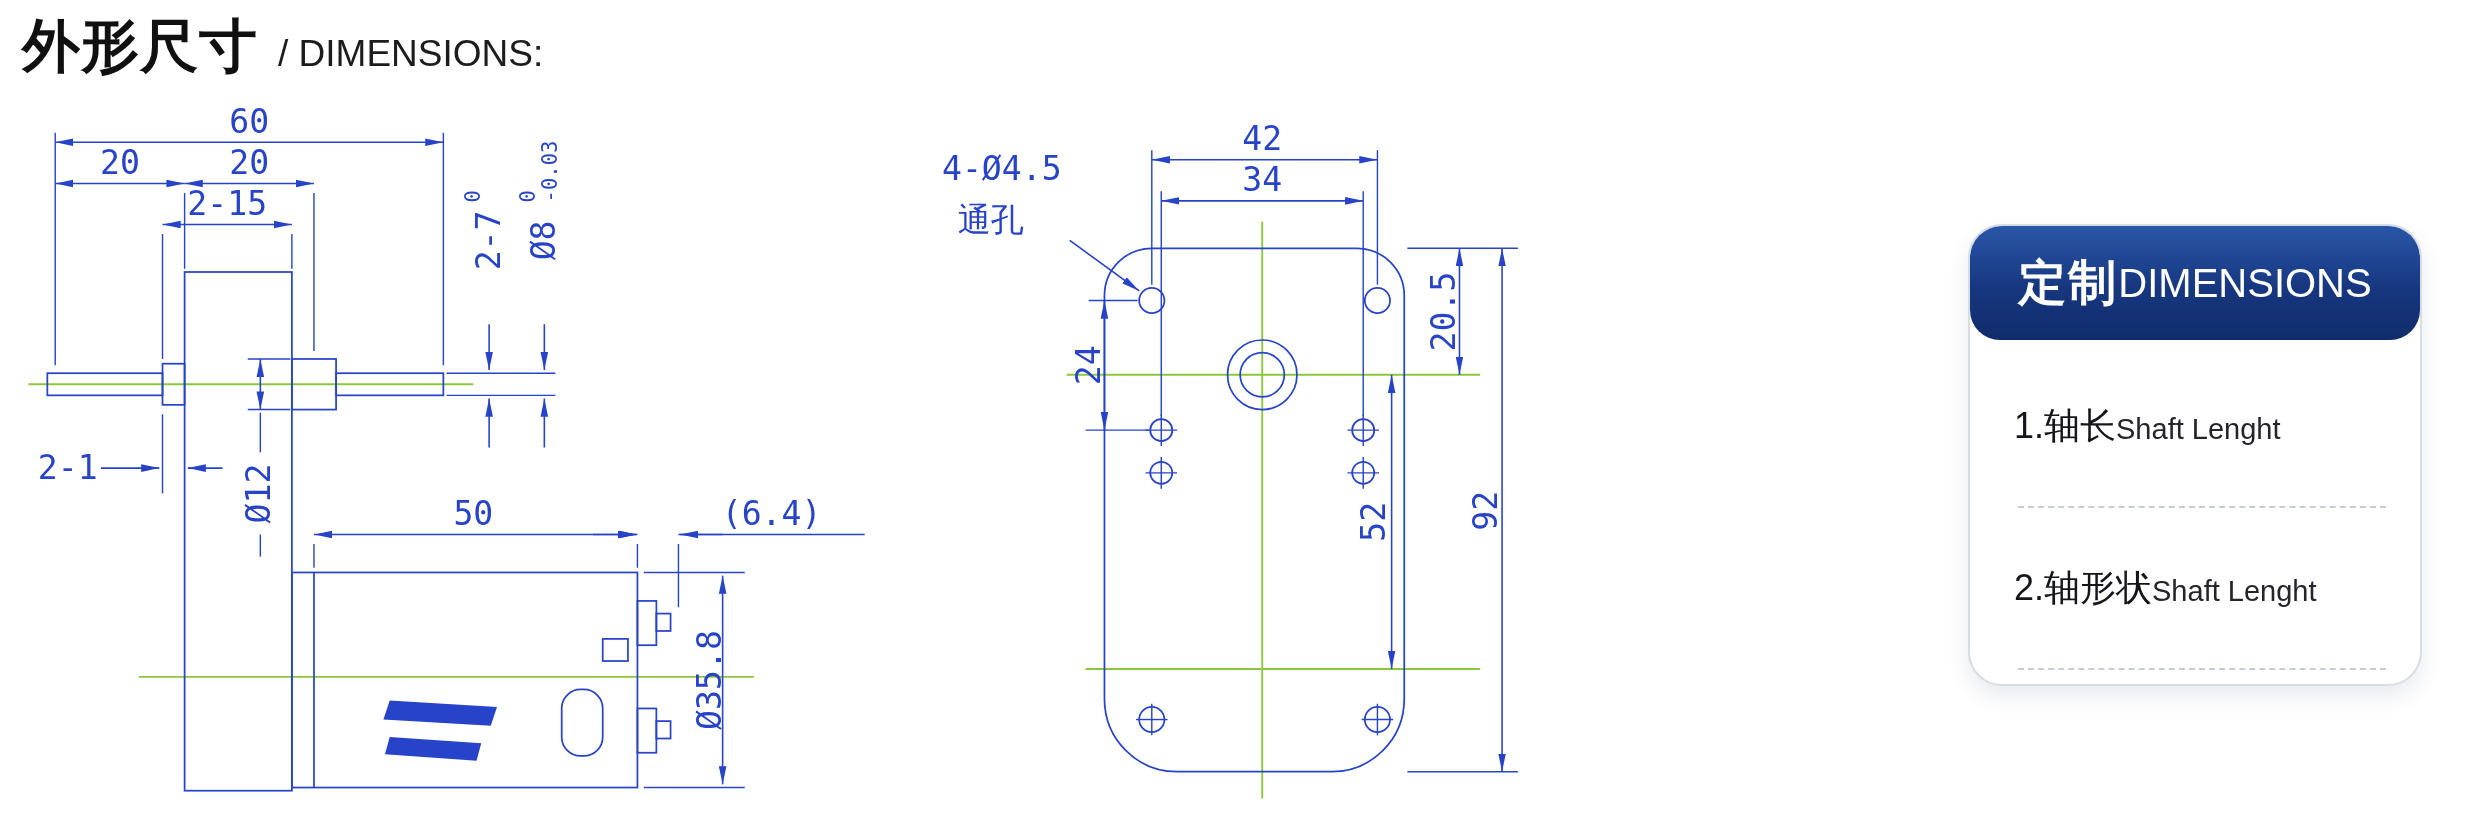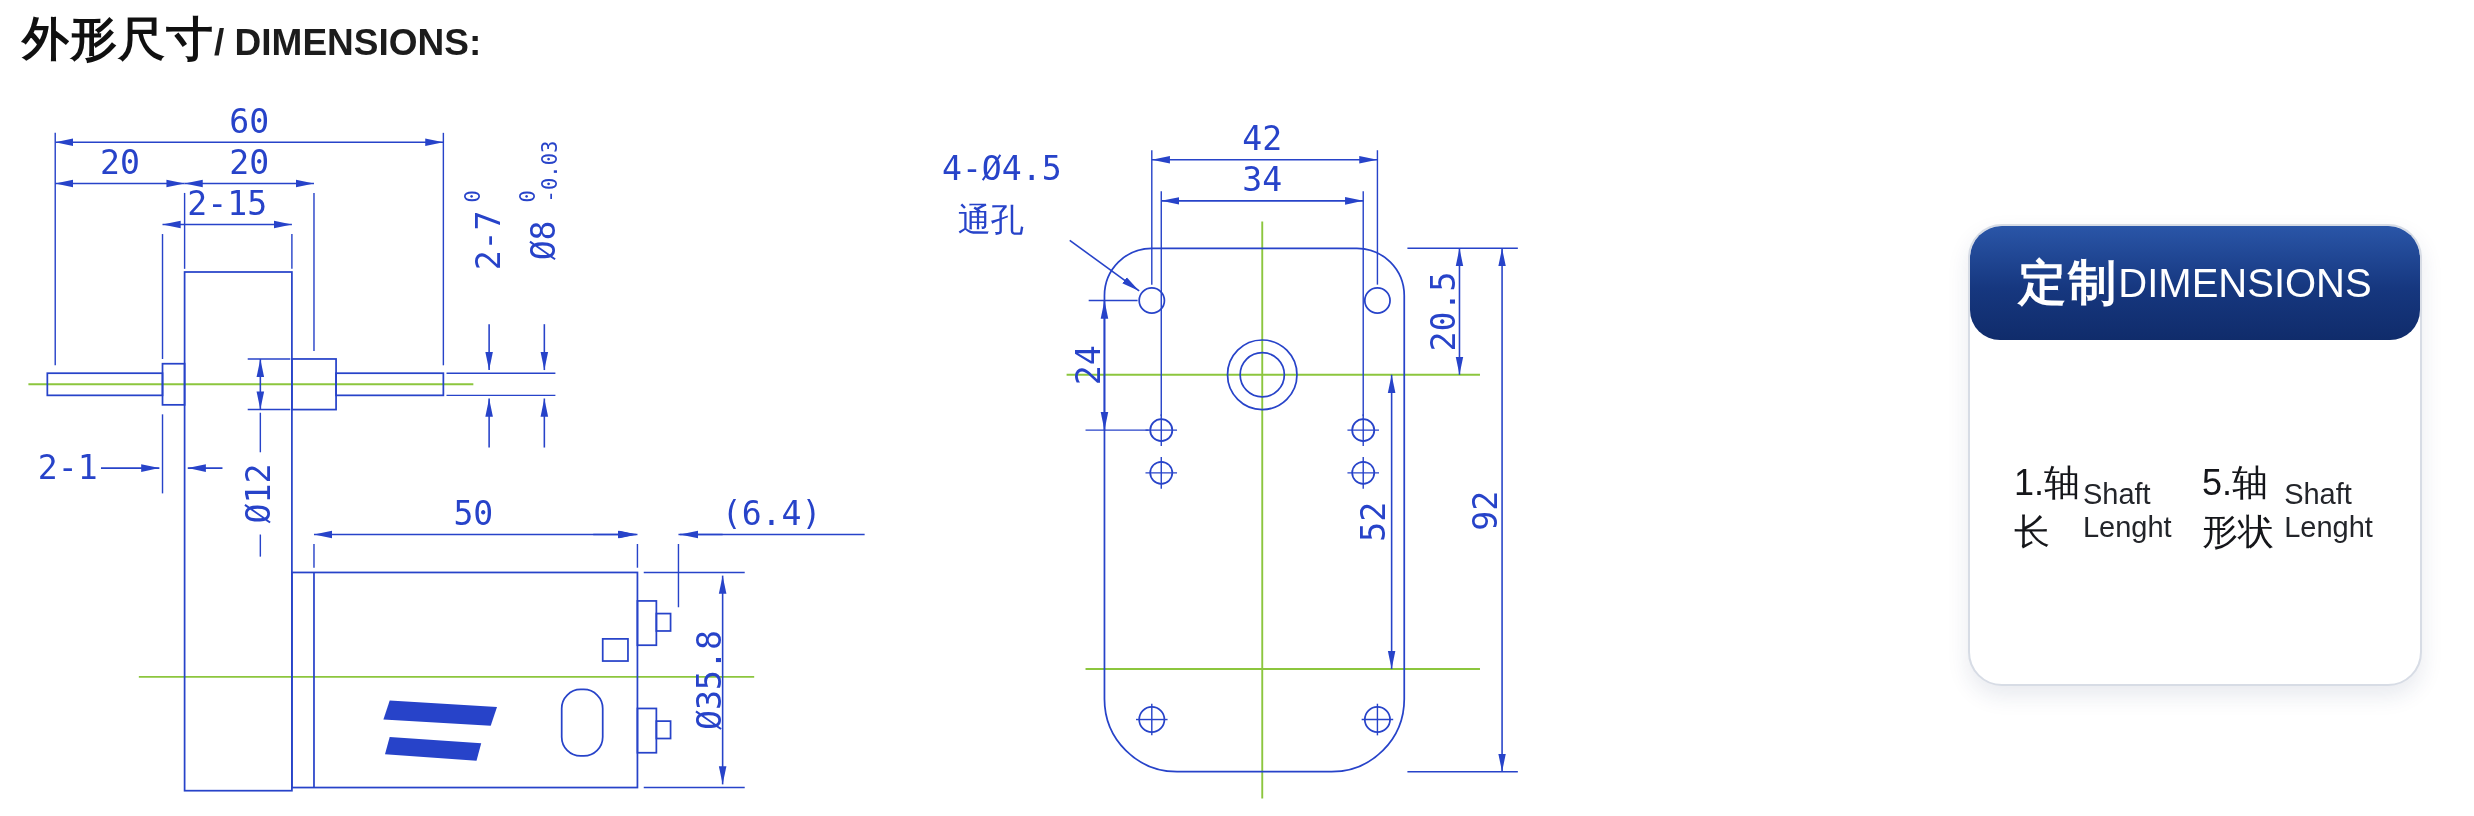--- a/index.html
+++ b/index.html
@@ -1,40 +1,40 @@
 <!DOCTYPE html>
 <html><head>
 <meta charset="utf-8">
 <style>
   html,body{margin:0;padding:0;background:#ffffff;}
   .page{position:relative;width:2474px;height:816px;background:#fff;overflow:hidden;
         font-family:"Liberation Sans",sans-serif;}
   
   .title{position:absolute;left:22px;top:8px;z-index:3;display:flex;align-items:baseline;white-space:nowrap;}
-  .title .zh{font-size:47px;font-weight:700;color:#101010;letter-spacing:1px;}
-  .title .en{font-size:37px;font-weight:700;color:#1c1c1c;margin-left:0;}
+  .title .zh{font-size:58px;font-weight:700;color:#101010;letter-spacing:1px;}
+  .title .en{font-size:37px;font-weight:400;color:#1c1c1c;margin-left:20px;}
   
   svg.drawing{position:absolute;left:0;top:0;z-index:1;}
   .bl{stroke:#2743c9;fill:none;stroke-width:1.1;}
   .blf{fill:#2743c9;stroke:none;}
   .gl{stroke:#8cc63e;fill:none;stroke-width:1.2;}
   .dim{stroke:#2743c9;fill:none;stroke-width:1;}
   .thin{stroke:#2743c9;fill:none;stroke-width:0.9;}
   .dtxt{fill:#2743c9;font-family:"DejaVu Sans Mono",monospace;font-size:21px;}
   .dtxt-s{fill:#2743c9;font-family:"DejaVu Sans Mono",monospace;font-size:13px;}
   
   .card{position:absolute;left:1968px;top:224px;width:450px;height:458px;background:#fff;
         border:2px solid #d7dce5;border-radius:34px;box-shadow:0 10px 22px rgba(25,45,95,.10);
         z-index:3;overflow:hidden;display:flex;flex-direction:column;}
   .card-header{flex:0 0 114px;height:114px;border-radius:30px;
         background:linear-gradient(180deg,#2a56a8 0%,#16377f 55%,#102c6b 100%);
         display:flex;align-items:center;justify-content:center;color:#fff;}
   .card-header .zh{font-size:48px;font-weight:700;letter-spacing:2px;}
   .card-header .en{font-size:40px;font-weight:400;}
-  .card-body{flex:1;display:flex;padding:6px 30px 14px 44px;}
+  .card-body{flex:1;display:flex;flex-direction:column;padding:6px 30px 14px 44px;}
   .card-row{flex:1;display:flex;align-items:center;}
   .card-row .zh{font-size:36px;font-weight:500;color:#15161a;}
   .card-row .en{font-size:29px;font-weight:400;color:#23252a;transform:translateY(3px);}
   .sep{border-top:2px dashed #c6cdd8;margin:0 4px;height:0;}
 </style>
 </head>
 <body>
 
 <div class="page">
 
@@ -206,20 +206,20 @@
       <span class="zh">定制</span>
       <span class="en">DIMENSIONS</span>
     </div>
     <div class="card-body">
       <div class="card-row">
         <span class="zh">1.轴长</span>
         <span class="en">Shaft Lenght</span>
       </div>
       <div class="sep"></div>
       <div class="card-row">
-        <span class="zh">5.轴形状</span>
+        <span class="zh">2.轴形状</span>
         <span class="en">Shaft Lenght</span>
       </div>
       <div class="sep"></div>
     </div>
   </div>
 
 </div>
 
 </body></html>

